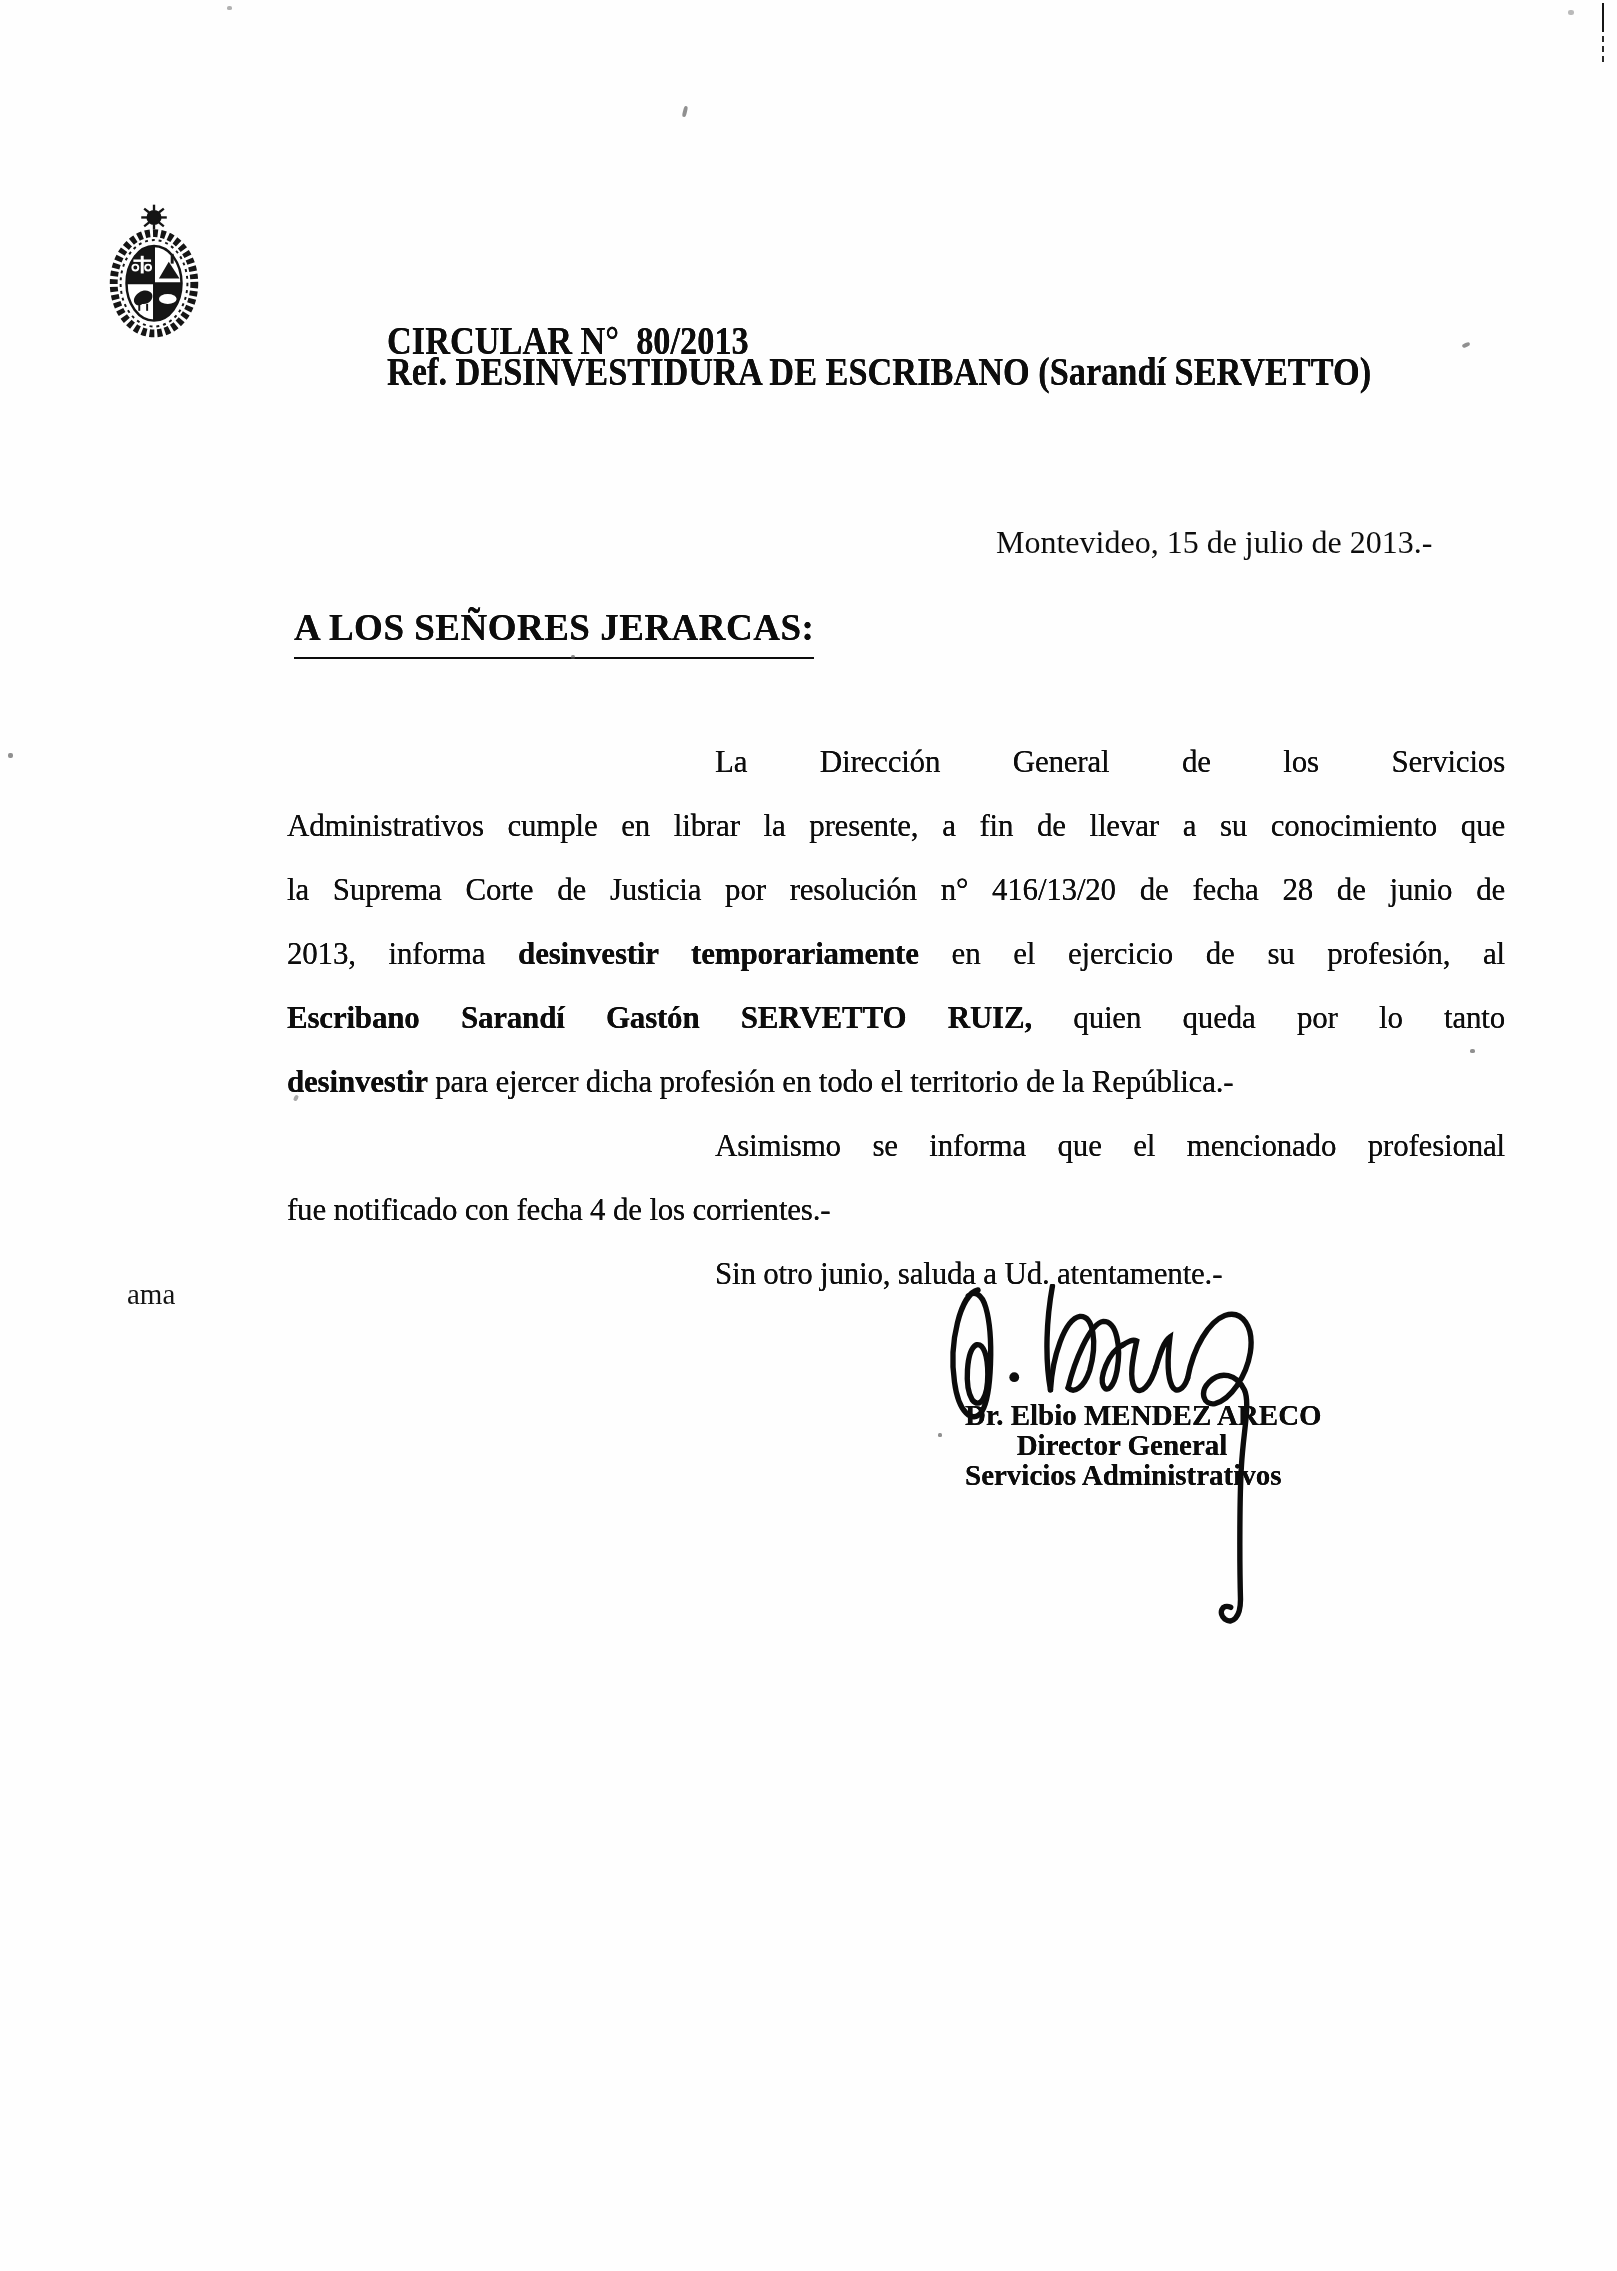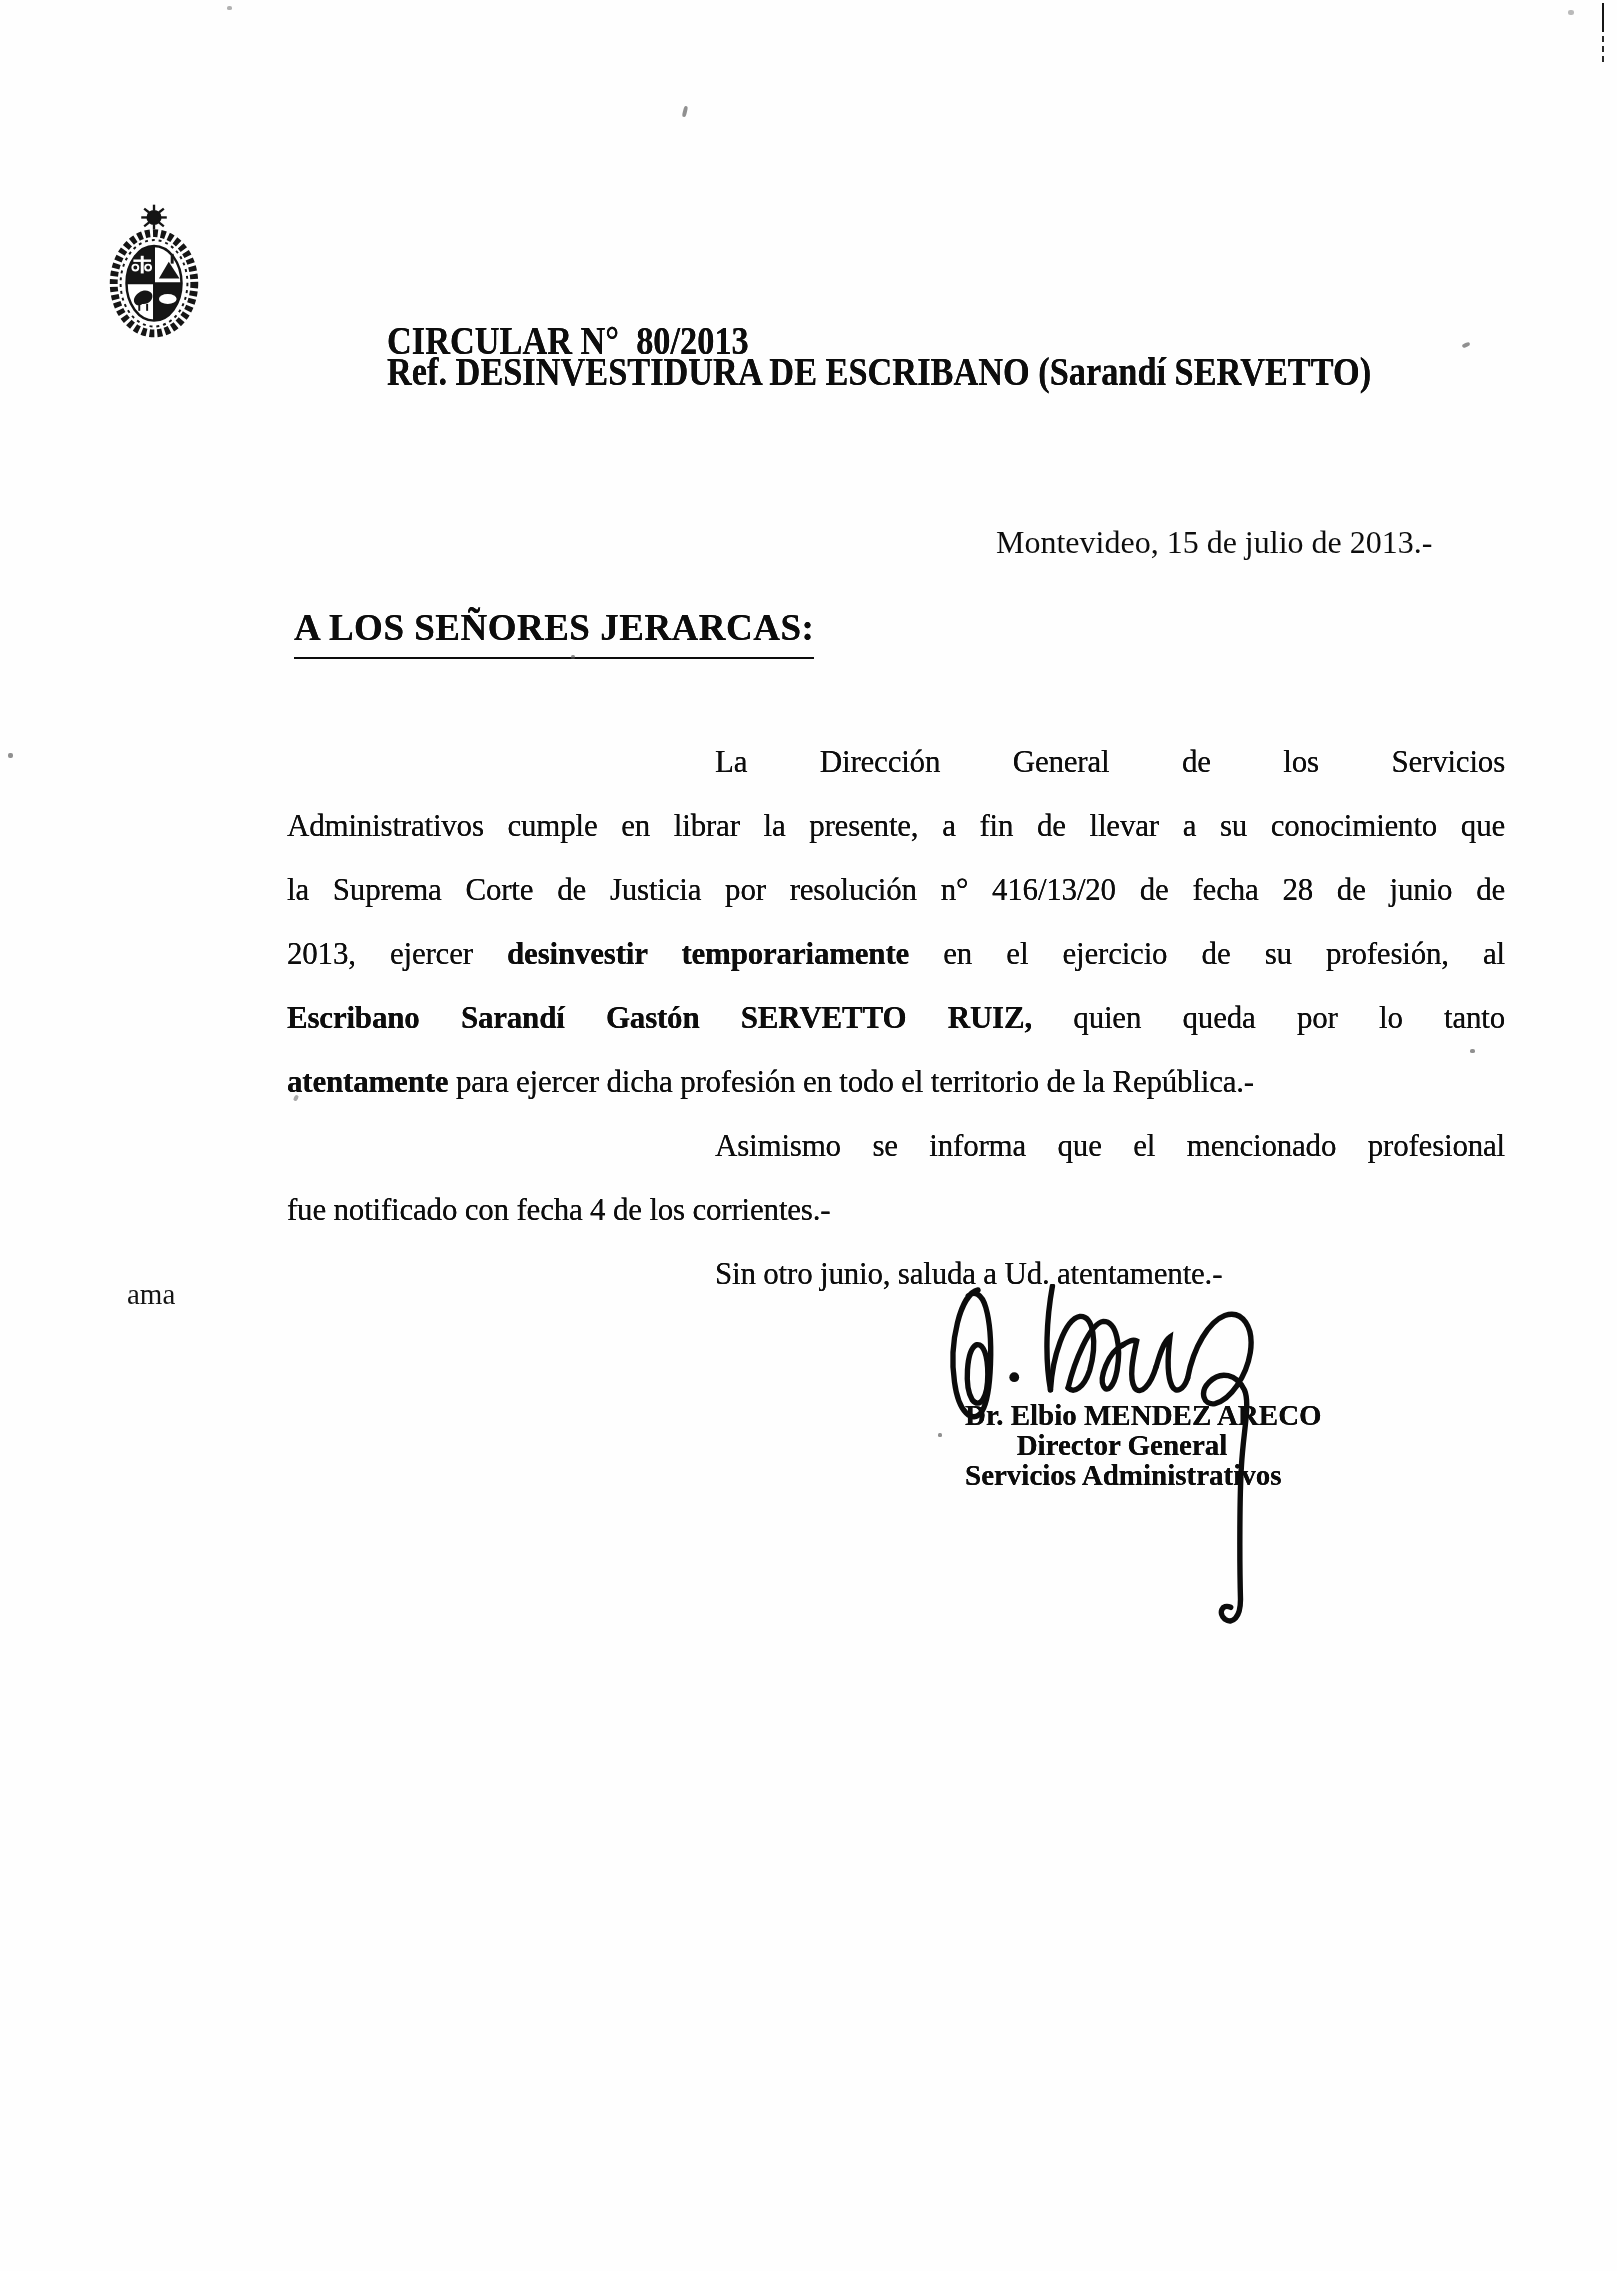--- a/index.html
+++ b/index.html
@@ -124,23 +124,23 @@
   <div id="reference-line" class="heading"><span class="condensed">Ref. DESINVESTIDURA DE ESCRIBANO (Sarandí SERVETTO)</span></div>
 
   <div id="dateline">Montevideo, 15 de julio de 2013.-</div>
 
   <div id="salutation">A LOS SEÑORES JERARCAS:</div>
 
   <div id="body-flow">
       <div class="body-line justify indent"><span>La Dirección General de los Servicios</span></div>
       <div class="body-line justify"><span>Administrativos cumple en librar la presente, a fin de llevar a su conocimiento que</span></div>
       <div class="body-line justify"><span>la Suprema Corte de Justicia por resolución n° 416/13/20 de fecha 28 de junio de</span></div>
-      <div class="body-line justify"><span>2013, ejercer </span><span class="bold">desinvestir temporariamente</span><span> en el ejercicio de su profesión, al</span></div>
+      <div class="body-line justify"><span>2013, informa </span><span class="bold">desinvestir temporariamente</span><span> en el ejercicio de su profesión, al</span></div>
       <div class="body-line justify"><span class="bold">Escribano Sarandí Gastón SERVETTO RUIZ,</span><span> quien queda por lo tanto</span></div>
-      <div class="body-line"><span class="bold">atentamente</span><span> para ejercer dicha profesión en todo el territorio de la República.-</span></div>
+      <div class="body-line"><span class="bold">desinvestir</span><span> para ejercer dicha profesión en todo el territorio de la República.-</span></div>
       <div class="body-line justify indent"><span>Asimismo se informa que el mencionado profesional</span></div>
       <div class="body-line"><span>fue notificado con fecha 4 de los corrientes.-</span></div>
       <div class="body-line indent"><span>Sin otro junio, saluda a Ud. atentamente.-</span></div>
     </div>
 
   <div id="typist-initials">ama</div>
 
   <svg id="signature-svg" viewBox="0 0 340 352" xmlns="http://www.w3.org/2000/svg">
     <g fill="none" stroke="#0c0c0c" stroke-width="5.5" stroke-linecap="round">
       <path d="M48,6 C30,10 18,60 24,100 C28,130 42,144 52,130 C62,114 64,52 56,24 C52,10 44,6 38,12"></path>

